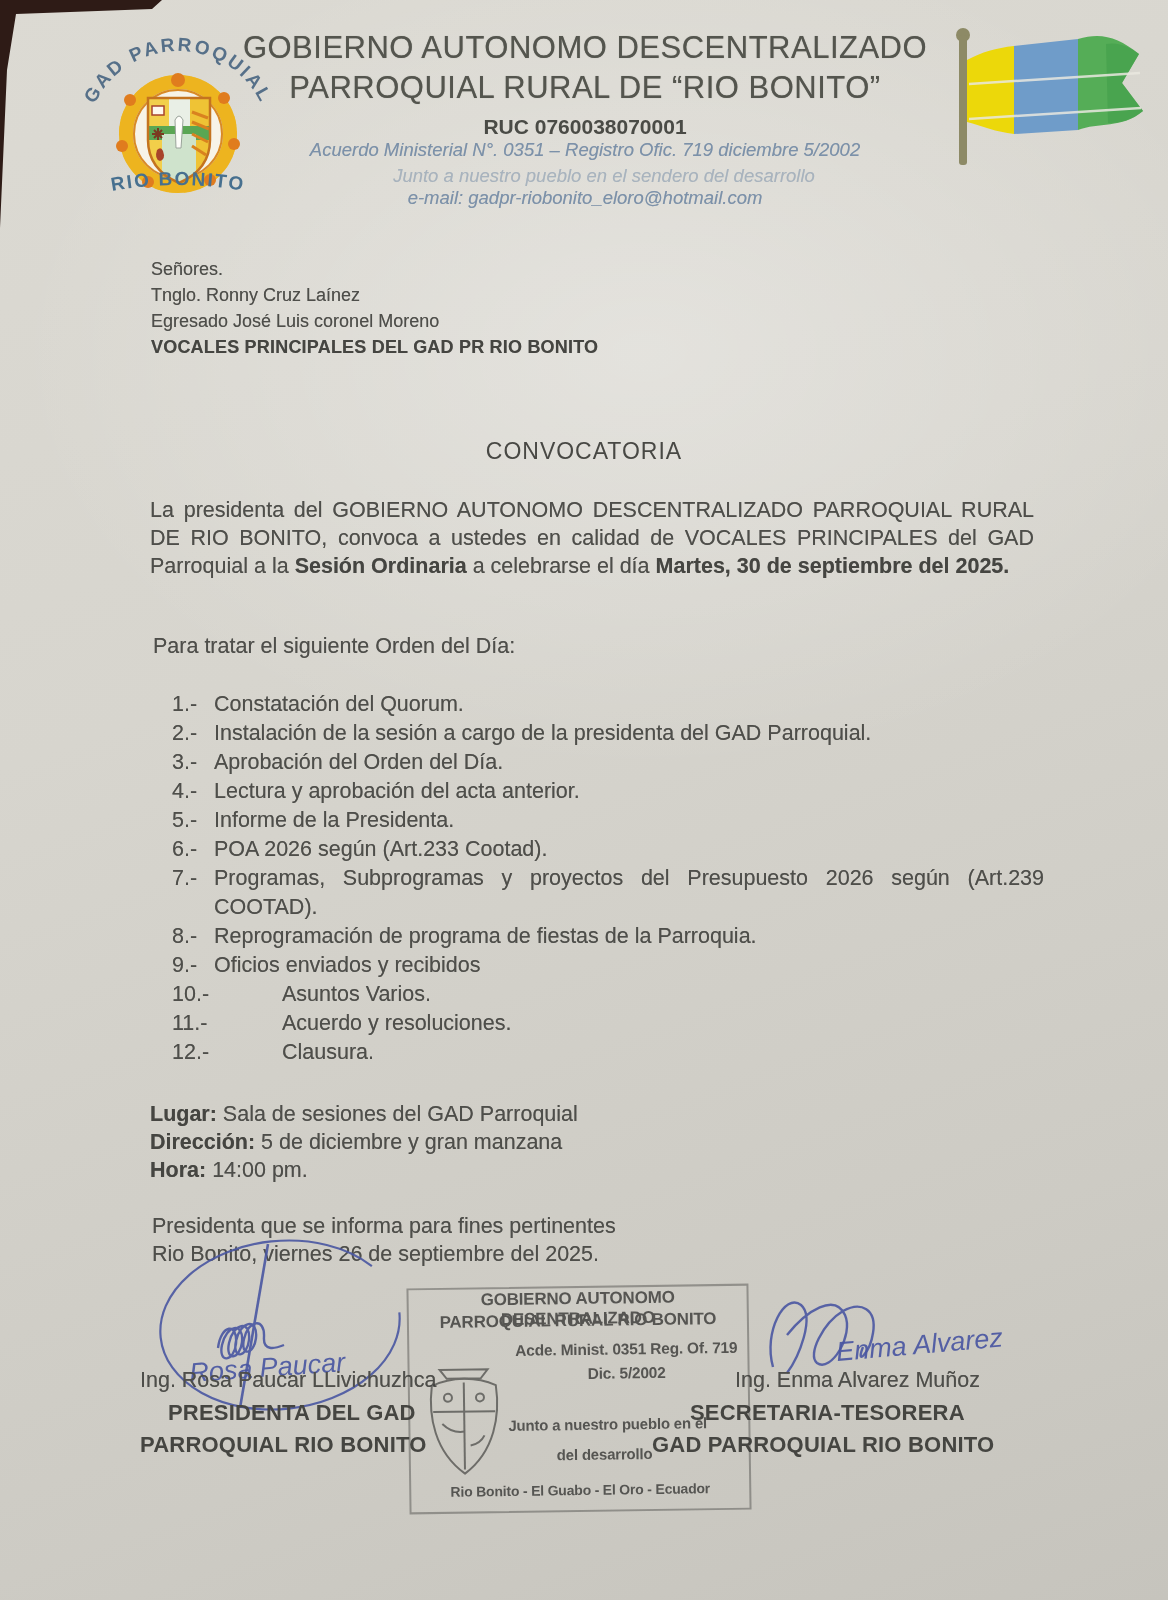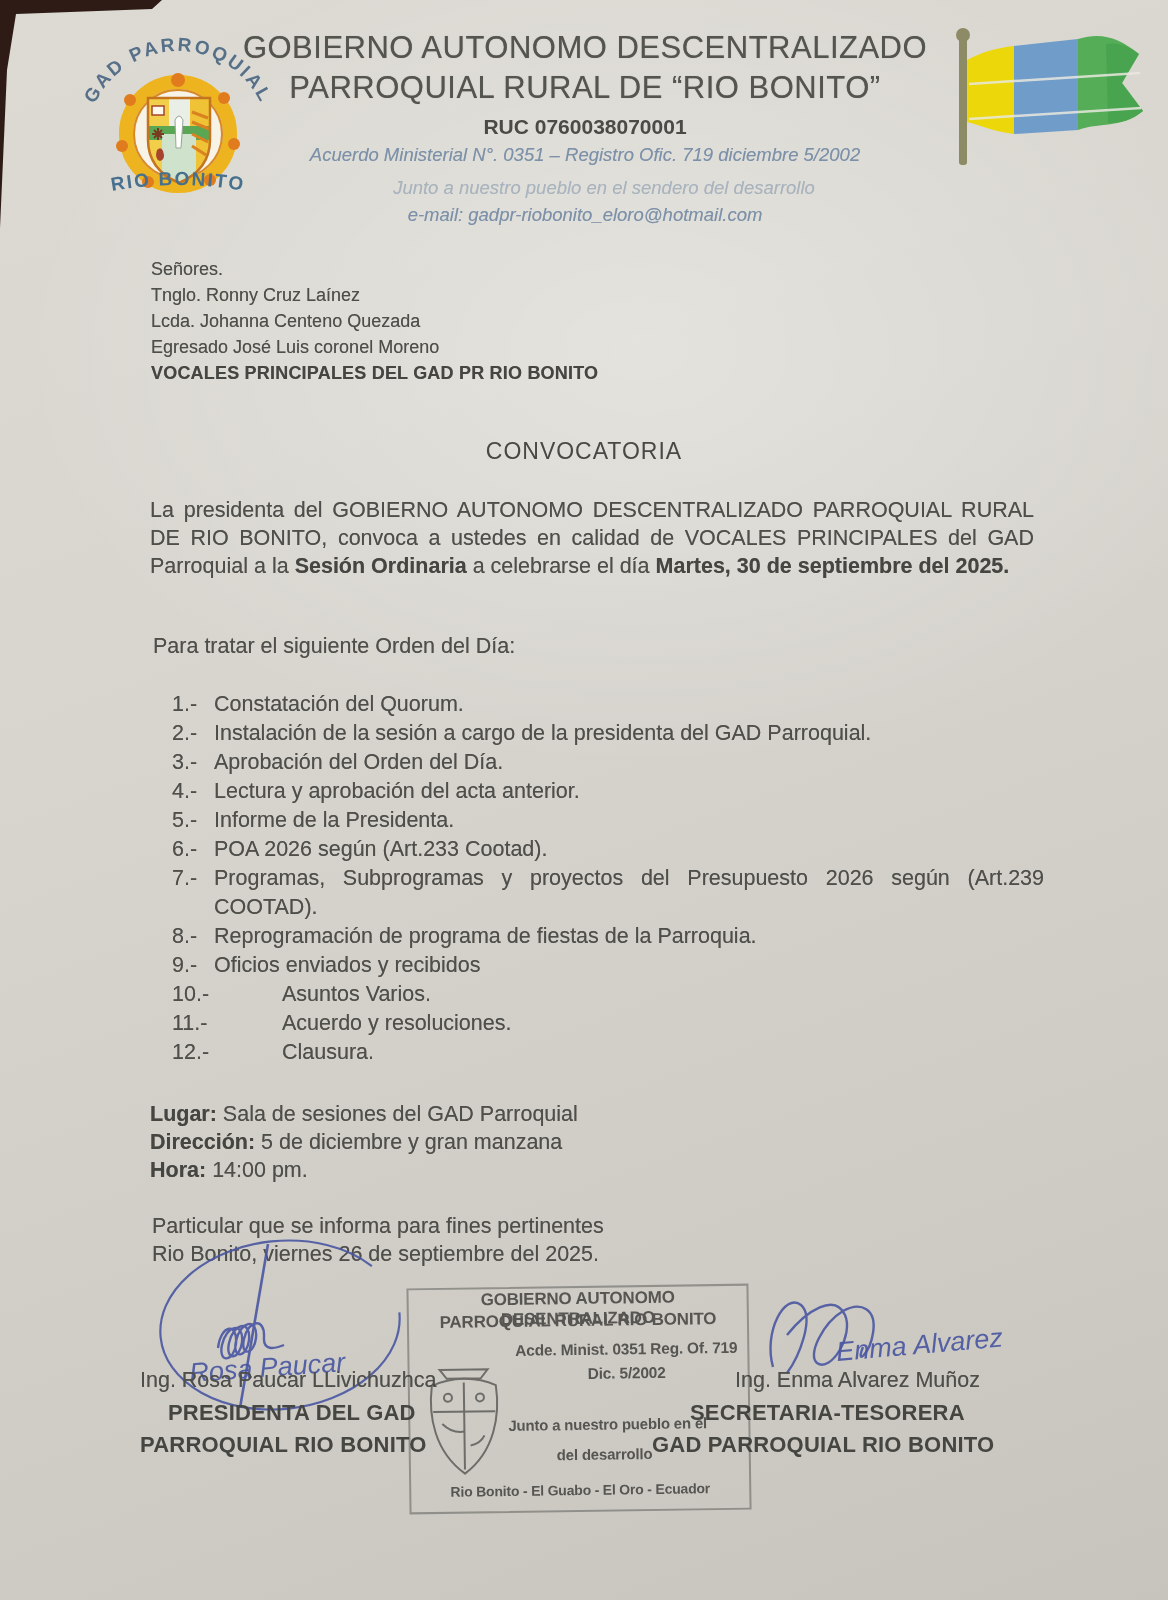--- a/index.html
+++ b/index.html
@@ -17,22 +17,22 @@
   }
   .corner-shadow{position:absolute;left:0;top:0;pointer-events:none;}
   .txt{color:#4e4e4a;text-shadow:0 0 .6px rgba(78,78,74,.55);}
   .b{font-weight:bold;color:#454541;}
 
   
   .crest-svg{position:absolute;left:52px;top:22px;}
   .head-block{position:absolute;left:170px;top:28px;width:830px;text-align:center;}
   .head-line{font-size:31px;letter-spacing:.5px;color:#54554e;line-height:40px;text-shadow:0 0 .7px rgba(84,85,78,.6);}
   .ruc{font-size:21px;font-weight:bold;color:#4a4b46;margin-top:7px;}
-  .blue-it{font-style:italic;font-size:18.5px;color:#7c91a9;margin-top:5px;text-shadow:0 0 .5px rgba(124,145,169,.5);}
-  .slogan{opacity:.55;margin-top:11px;padding-left:38px;}
+  .blue-it{font-style:italic;font-size:18.5px;color:#7c91a9;text-shadow:0 0 .5px rgba(124,145,169,.5);}
+  .slogan{opacity:.55;margin-top:4px;padding-left:38px;}
   .flag-svg{position:absolute;left:946px;top:22px;}
 
   
   .recipients{position:absolute;left:151px;top:256px;font-size:18px;line-height:26px;}
   .recipients .role{font-weight:bold;color:#454541;letter-spacing:.2px;}
 
   
   .doc-title{position:absolute;left:0;top:438px;width:1168px;text-align:center;
     font-size:23px;font-weight:normal;letter-spacing:1px;color:#484844;}
   .main-par{position:absolute;left:150px;top:496px;width:884px;font-size:21.5px;line-height:28px;text-align:justify;}
@@ -131,21 +131,20 @@
     <path d="M68,24 L132,17 L132,108 L68,112 Z" fill="#6f9cc9"></path>
     <path d="M132,17 C155,10 172,15 193,32 L176,61 197,89 C176,107 152,100 132,108 Z" fill="#55ad57"></path>
     <path d="M160,22 C172,20 182,24 193,32 L176,61 197,89 C186,98 174,101 162,101 Z" fill="#44a04c" opacity=".7"></path>
     <path d="M23,62 L194,51" stroke="#e9e7df" stroke-width="2.5" opacity=".85" fill="none"></path>
     <path d="M23,97 L195,86" stroke="#e9e7df" stroke-width="2.5" opacity=".85" fill="none"></path>
   </svg>
 
   <div class="recipients txt">
     <div>Señores.</div>
     <div>Tnglo. Ronny Cruz Laínez</div>
-    <div>Lcda. Johanna Centeno Quezada</div>
     <div>Egresado José Luis coronel Moreno</div>
     <div class="role">VOCALES PRINCIPALES DEL GAD PR RIO BONITO</div>
   </div>
 
   <div class="doc-title">CONVOCATORIA</div>
 
   <div class="main-par txt"><span>La presidenta del GOBIERNO AUTONOMO DESCENTRALIZADO PARROQUIAL RURAL DE RIO BONITO, convoca a ustedes en calidad de VOCALES PRINCIPALES del GAD Parroquial a la </span><span class="b">Sesión Ordinaria</span><span> a celebrarse el día </span><span class="b">Martes, 30 de septiembre del 2025.</span></div>
 
   <div class="agenda-intro txt">Para tratar el siguiente Orden del Día:</div>
 
@@ -200,21 +199,21 @@
       </li>
   </ol>
 
   <div class="details txt">
     <div><span class="b">Lugar:</span><span> Sala de sesiones del GAD Parroquial</span></div>
     <div><span class="b">Dirección:</span><span> 5 de diciembre y gran manzana</span></div>
     <div><span class="b">Hora:</span><span> 14:00 pm.</span></div>
   </div>
 
   <div class="closing txt">
-    <div>Particular que se informa para fines pertinentes</div>
+    <div>Presidenta que se informa para fines pertinentes</div>
     <div>Rio Bonito, viernes 26 de septiembre del 2025.</div>
   </div>
 
   <svg class="sig-ink" style="left:140px;top:1230px;" width="310" height="200" viewBox="0 0 310 200">
     <g stroke="#4a57a2" fill="none" opacity=".9">
       <ellipse cx="140" cy="95" rx="120" ry="84" stroke-width="2.2" stroke-dasharray="590 60" transform="rotate(-6 140 95)"></ellipse>
       <path d="M128,14 L100,178" stroke-width="2.6"></path>
       <path d="M78,118 c 3,-24 20,-26 18,-4 c -2,18 -18,20 -14,1 c 4,-20 22,-24 20,-3 c -2,18 -17,20 -13,1 c 4,-20 22,-24 20,-3 c -2,18 -17,20 -13,1 c 4,-20 22,-24 20,-3 c -2,17 -16,19 -12,1 c 4,-19 21,-22 20,-2 c -1,14 10,12 20,8" stroke-width="2.4"></path>
     </g>
     <text x="50" y="152" transform="rotate(-4 50 152)" font-style="italic" font-size="27" fill="#4a57a2" opacity=".92">Rosa Paucar</text>

